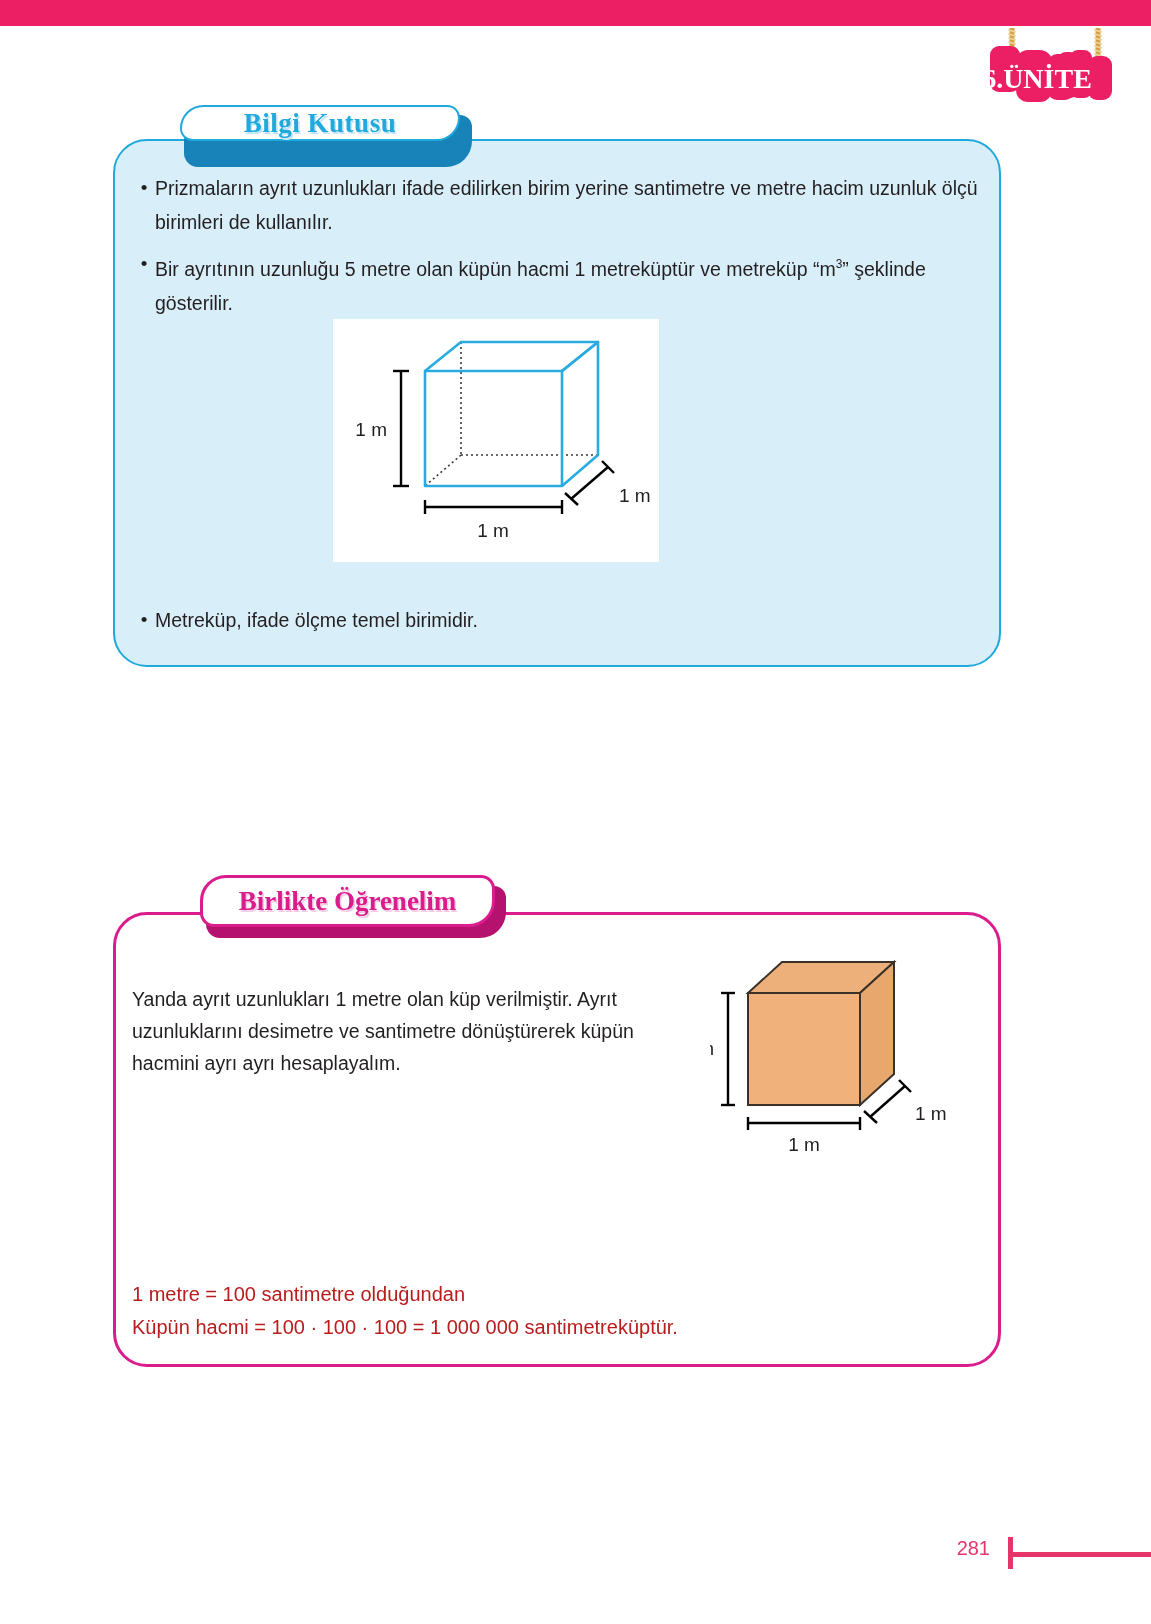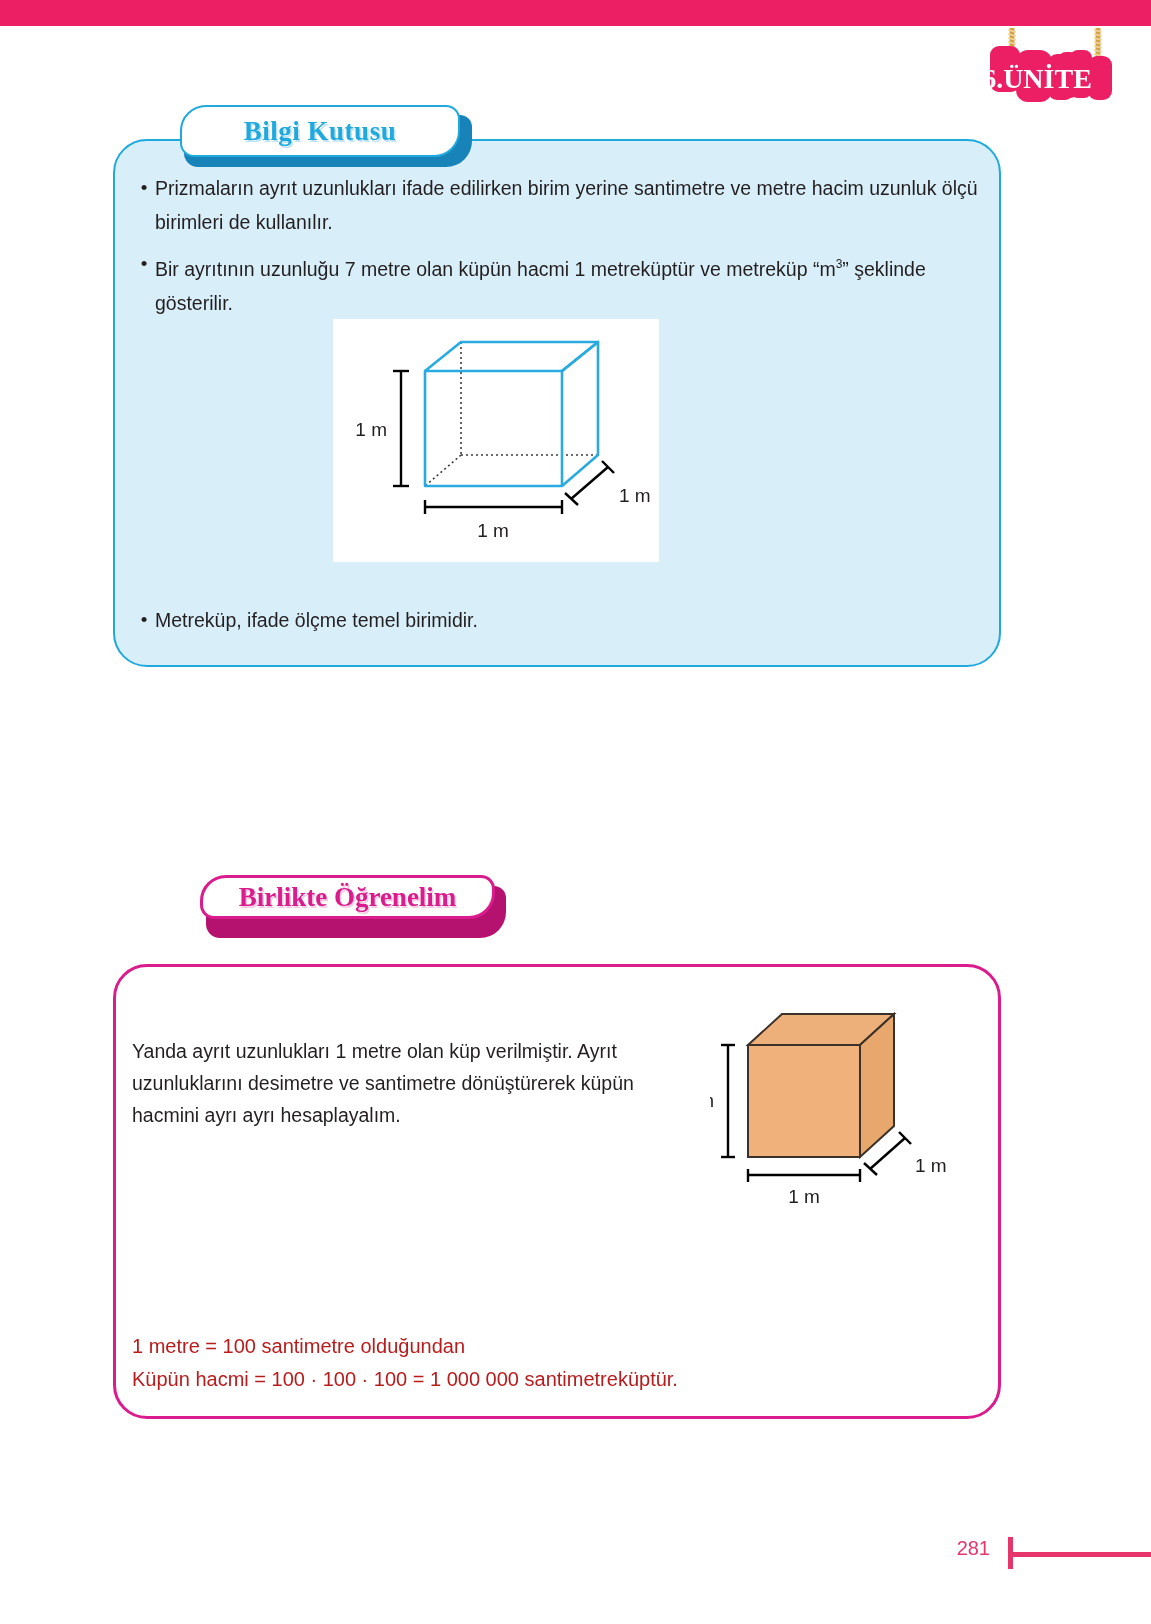--- a/index.html
+++ b/index.html
@@ -43,21 +43,21 @@
   }
   .info-tab-shadow {
     position: absolute; left: 14px; top: 12px;
     width: 288px; height: 52px;
     background: #1883b8;
     border-radius: 26px 12px 26px 14px;
     filter: blur(0.4px);
   }
   .info-tab {
     position: absolute; left: 10px; top: 2px;
-    width: 280px; height: 52px;
+    width: 280px; height: 36px;
     background: #ffffff;
     border: 2.5px solid #1fa9dd;
     border-radius: 26px 14px 26px 14px;
     box-sizing: border-box;
     display: flex; align-items: center; justify-content: center;
   }
   .info-tab-label {
     font-family: "Liberation Serif", serif;
     font-weight: bold;
     font-size: 27px;
@@ -100,40 +100,40 @@
   
   .figure-box {
     position: absolute; left: 218px; top: 178px;
     width: 326px; height: 243px;
     background: #ffffff;
   }
 
   
   .learn-panel {
     position: absolute;
-    left: 113px; top: 964px;
+    left: 113px; top: 912px;
     width: 888px; height: 455px;
     background: #ffffff;
     border: 3px solid #da1c8c;
     border-radius: 34px;
     box-sizing: border-box;
   }
   .learn-tab-wrap {
     position: absolute; left: 190px; top: 873px;
     width: 320px; height: 66px;
   }
   .learn-tab-shadow {
     position: absolute; left: 16px; top: 13px;
     width: 300px; height: 52px;
     background: #b5126f;
     border-radius: 26px 12px 26px 14px;
   }
   .learn-tab {
     position: absolute; left: 10px; top: 2px;
-    width: 295px; height: 44px;
+    width: 295px; height: 52px;
     background: #ffffff;
     border: 3px solid #da1c8c;
     border-radius: 26px 14px 26px 14px;
     box-sizing: border-box;
     display: flex; align-items: center; justify-content: center;
   }
   .learn-tab-label {
     font-family: "Liberation Serif", serif;
     font-weight: bold;
     font-size: 27px;
@@ -239,21 +239,21 @@
 
 <div class="info-panel">
 
   <div class="bullets">
     <div class="bullet-row">
       <span class="bullet-dot">•</span>
       <span class="bullet-text">Prizmaların ayrıt uzunlukları ifade edilirken birim yerine santimetre ve metre hacim uzunluk ölçü birimleri de kullanılır.</span>
     </div>
     <div class="bullet-row">
       <span class="bullet-dot">•</span>
-      <span class="bullet-text"><span>Bir ayrıtının uzunluğu 7 metre olan küpün hacmi 1 metreküptür ve metreküp “m</span><sup>3</sup><span>” şeklinde gösterilir.</span></span>
+      <span class="bullet-text"><span>Bir ayrıtının uzunluğu 5 metre olan küpün hacmi 1 metreküptür ve metreküp “m</span><sup>3</sup><span>” şeklinde gösterilir.</span></span>
     </div>
   </div>
 
   <div class="figure-box">
     <svg class="wire-cube" width="326" height="243" viewBox="0 0 326 243">
 
       <g stroke="#3b3b3b" stroke-width="1.6" stroke-dasharray="2 3" fill="none">
         <line x1="128" y1="23" x2="128" y2="136"></line>
         <line x1="128" y1="136" x2="265" y2="136"></line>
         <line x1="128" y1="136" x2="92" y2="167"></line>

